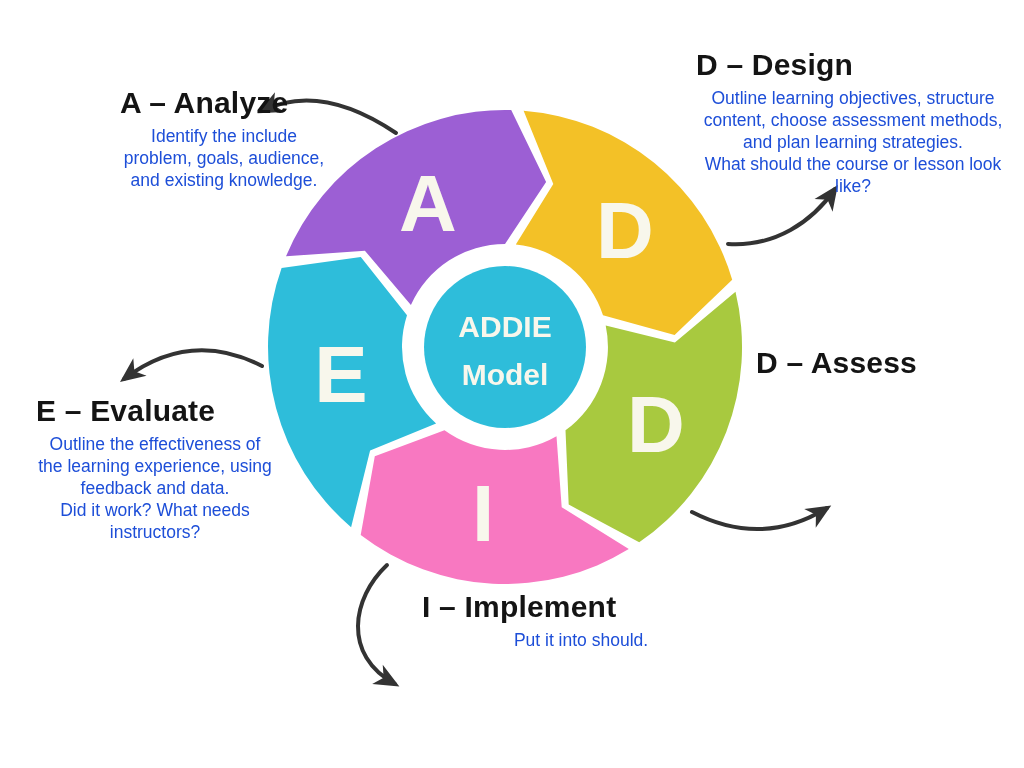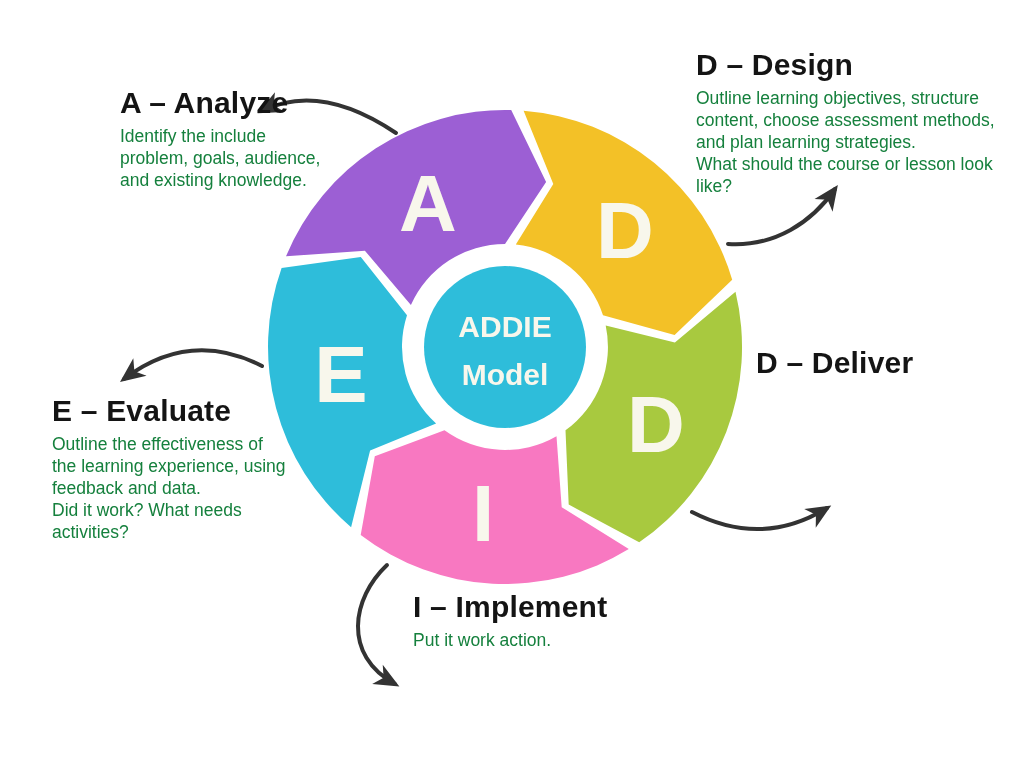--- a/index.html
+++ b/index.html
@@ -36,29 +36,30 @@
     margin: 0 0 6px 0;
     font-size: 30px;
     font-weight: bold;
     color: #141414;
     letter-spacing: 0.2px;
   }
   .block p {
     margin: 0;
     font-size: 17.5px;
     line-height: 1.25;
-    color: #15803d;
+    color: #1d4ed8;
+    text-align: center;
   }
   .block p.q { }
 
   .block-analyze   { left: 76px;  top: 86px;  width: 208px; margin-left: 44px; }
   .block-design    { left: 696px; top: 48px;  width: 314px; }
   .block-develop   { left: 756px; top: 346px; width: 250px; }
-  .block-implement { left: 413px; top: 590px; width: 318px; }
-  .block-evaluate  { left: 52px;  top: 394px; width: 238px; }
+  .block-implement { left: 422px; top: 590px; width: 318px; }
+  .block-evaluate  { left: 36px;  top: 394px; width: 238px; }
 </style>
 </head>
 <body>
 
 <div id="canvas">
 
   <svg id="wheel-svg" width="1024" height="768" viewBox="0 0 1024 768">
     <defs>
       <marker id="ah" orient="auto" markerUnits="userSpaceOnUse" markerWidth="30" markerHeight="26" refX="21" refY="12">
         <path d="M1,1 L26,12 L1,23 L8,12 Z" fill="#333333"></path>
@@ -93,27 +94,27 @@
     <p>Identify the include problem, goals, audience, and existing knowledge.</p>
   </div>
 
   <div class="block block-design">
     <h2>D – Design</h2>
     <p>Outline learning objectives, structure content, choose assessment methods, and plan learning strategies.</p>
     <p class="q">What should the course or lesson look like?</p>
   </div>
 
   <div class="block block-develop">
-    <h2>D – Deliver</h2>
+    <h2>D – Assess</h2>
   </div>
 
   <div class="block block-implement">
     <h2>I – Implement</h2>
-    <p class="q">Put it work action.</p>
+    <p class="q">Put it into should.</p>
   </div>
 
   <div class="block block-evaluate">
     <h2>E – Evaluate</h2>
     <p>Outline the effectiveness of the learning experience, using feedback and data.</p>
-    <p class="q">Did it work? What needs activities?</p>
+    <p class="q">Did it work? What needs instructors?</p>
   </div>
 
 </div>
 
 </body></html>

